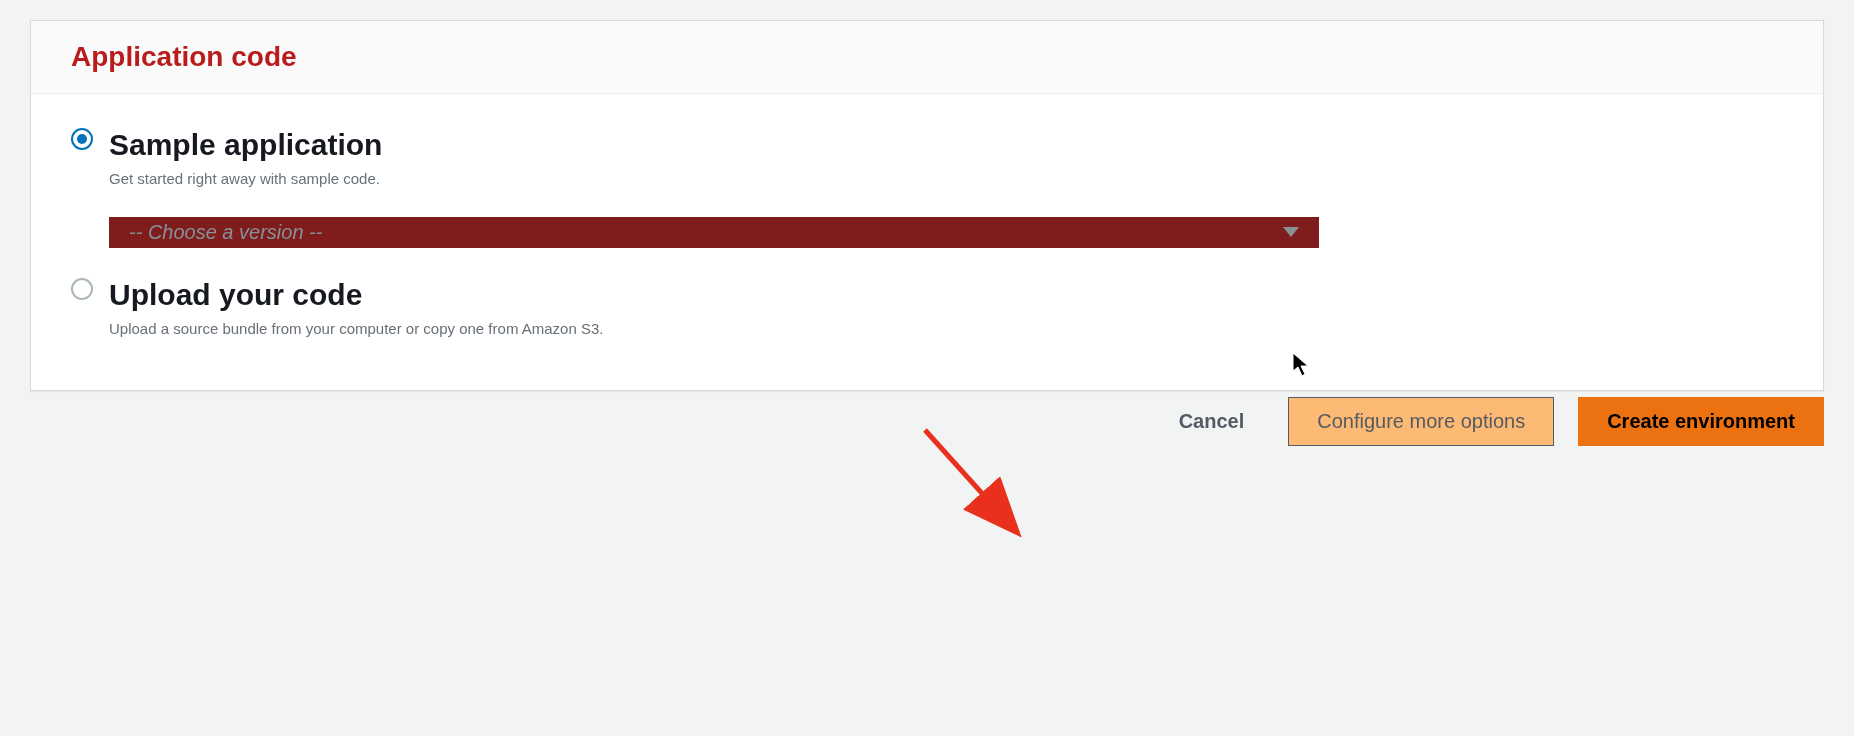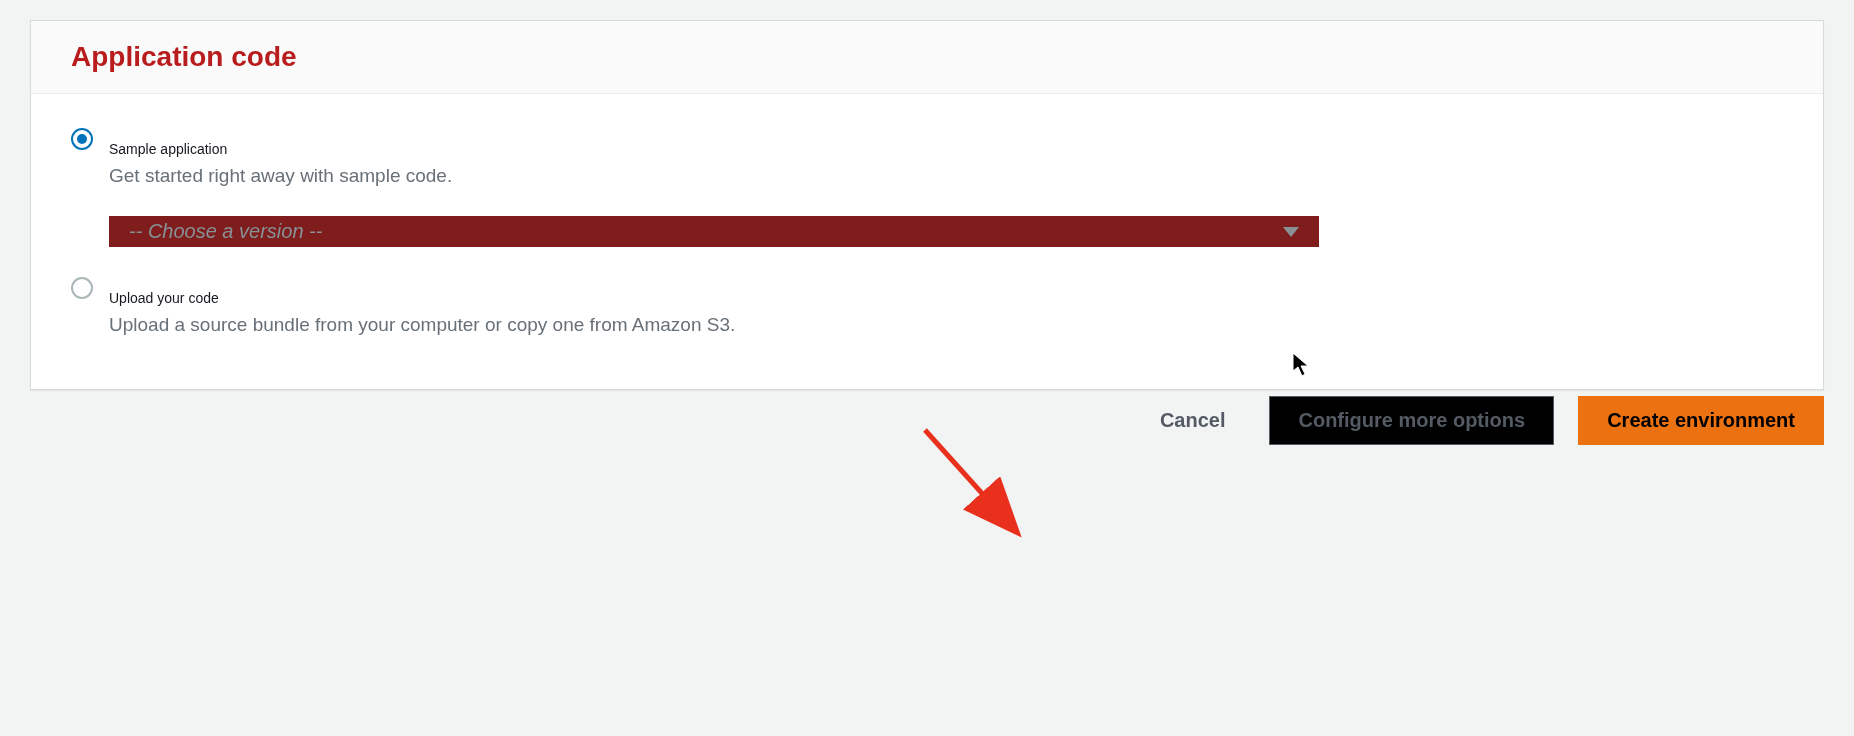--- a/index.html
+++ b/index.html
@@ -56,28 +56,27 @@
       width: 10px;
       height: 10px;
       border-radius: 50%;
       background: #0073bb;
     }
     .radio-outer.disabled {
       border-color: #d5dbdb;
       background: #eaeded;
     }
     .option-title {
-      font-size: 14px;
-      font-weight: 400;
+      font-size: 30px;
+      font-weight: 700;
       color: #16191f;
       line-height: 1.4;
-      margin-top: 16px;
     }
     .option-desc {
-      font-size: 19px;
+      font-size: 15px;
       color: #687078;
       margin-top: 2px;
       line-height: 1.5;
     }
     .option-group {
       margin-bottom: 26px;
     }
     .option-group.disabled .option-title {
       color: #aab7b8;
     }
@@ -121,23 +120,23 @@
       font-size: 20px;
       font-weight: 700;
       color: #545b64;
       background: none;
       border: none;
       cursor: pointer;
       padding: 12px 20px;
     }
     .btn-secondary {
       font-size: 20px;
-      font-weight: 700;
+      font-weight: 400;
       color: #545b64;
-      background: #000000;
+      background: #fdba74;
       border: 1px solid #545b64;
       padding: 12px 28px;
       cursor: pointer;
     }
     .btn-primary {
       font-size: 20px;
       font-weight: 700;
       color: #000000;
       background: #ec7211;
       border: 1px solid #ec7211;

